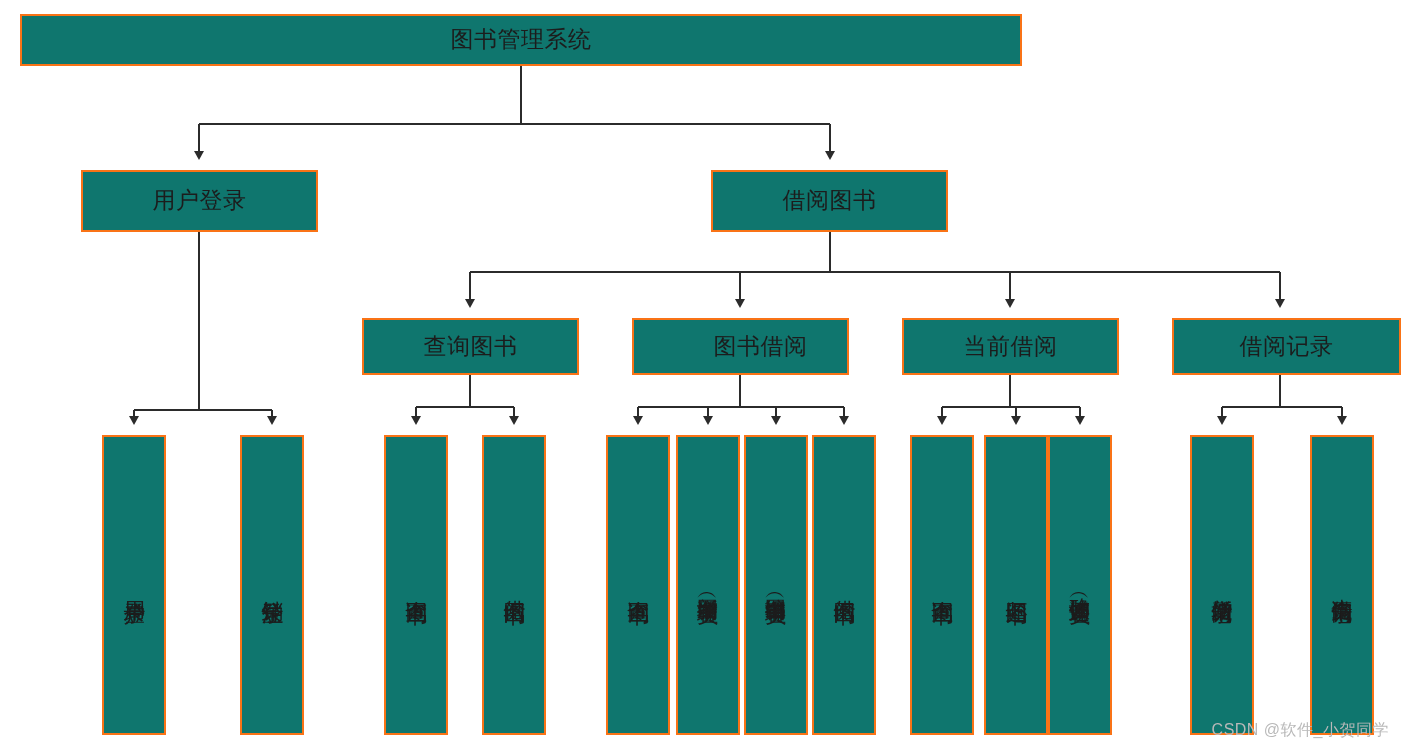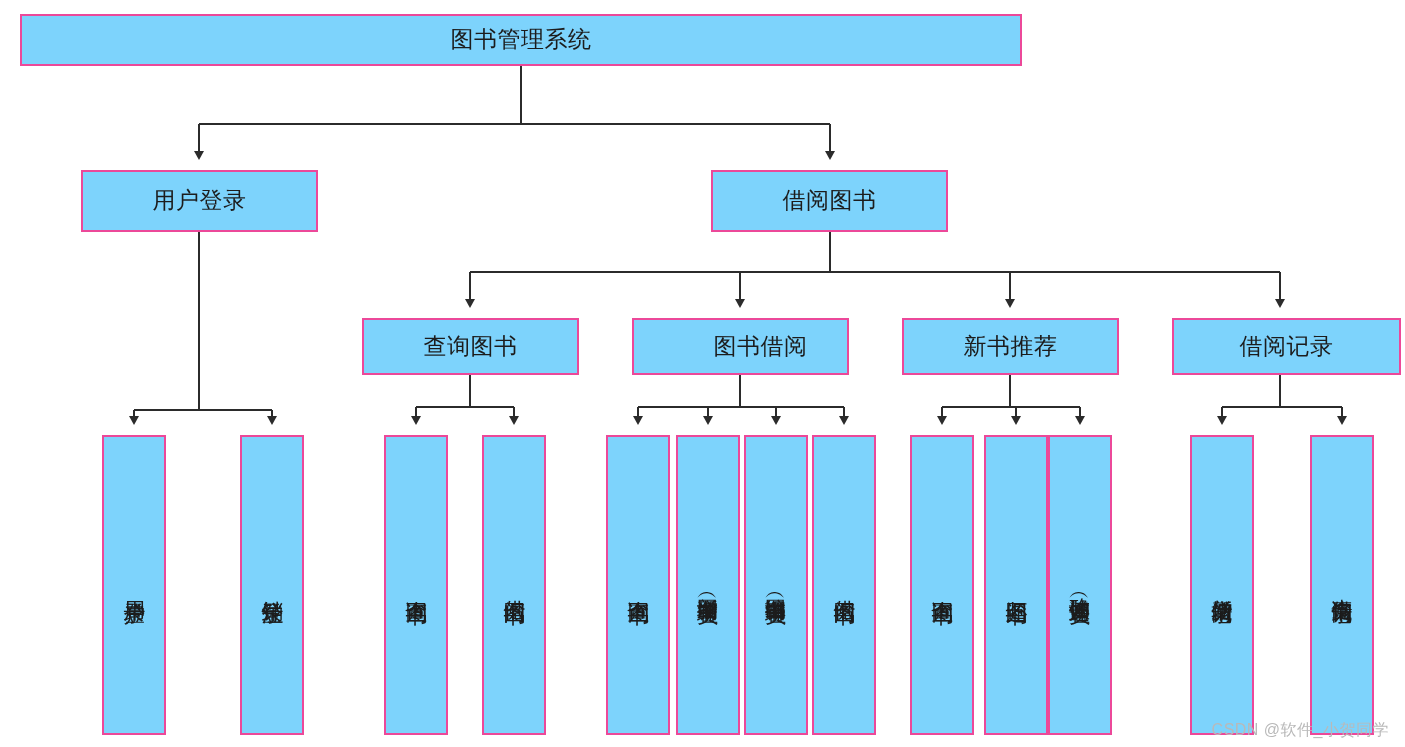--- a/index.html
+++ b/index.html
@@ -23,22 +23,22 @@
     position: absolute;
     top: 0;
     left: 0;
     width: 1405px;
     height: 747px;
     display: block;
   }
   .node-box {
     position: absolute;
     box-sizing: border-box;
-    background: #7dd3fc;
-    border: 2px solid #ec4899;
+    background: #0f766e;
+    border: 2px solid #f97316;
     display: flex;
     align-items: center;
     justify-content: center;
     overflow: hidden;
   }
   .node-label-h {
     font-size: 23px;
     color: #1c1c1c;
     line-height: 1.2;
     white-space: nowrap;
@@ -137,21 +137,21 @@
     <span class="node-label-h">借阅图书</span>
   </div>
 
   <div class="node-box" style="left:362px; top:318px; width:217px; height:57px;">
     <span class="node-label-h">查询图书</span>
   </div>
   <div class="node-box" style="left:632px; top:318px; width:217px; height:57px;padding-left:40px;">
     <span class="node-label-h">图书借阅</span>
   </div>
   <div class="node-box" style="left:902px; top:318px; width:217px; height:57px;">
-    <span class="node-label-h">新书推荐</span>
+    <span class="node-label-h">当前借阅</span>
   </div>
   <div class="node-box" style="left:1172px; top:318px; width:229px; height:57px;">
     <span class="node-label-h">借阅记录</span>
   </div>
 
   <div class="node-box vertical" style="left:102px; top:435px; width:64px; height:300px;">
     <span class="node-label-v">用户登录</span>
   </div>
   <div class="node-box vertical" style="left:240px; top:435px; width:64px; height:300px;">
     <span class="node-label-v">注销登录</span>

